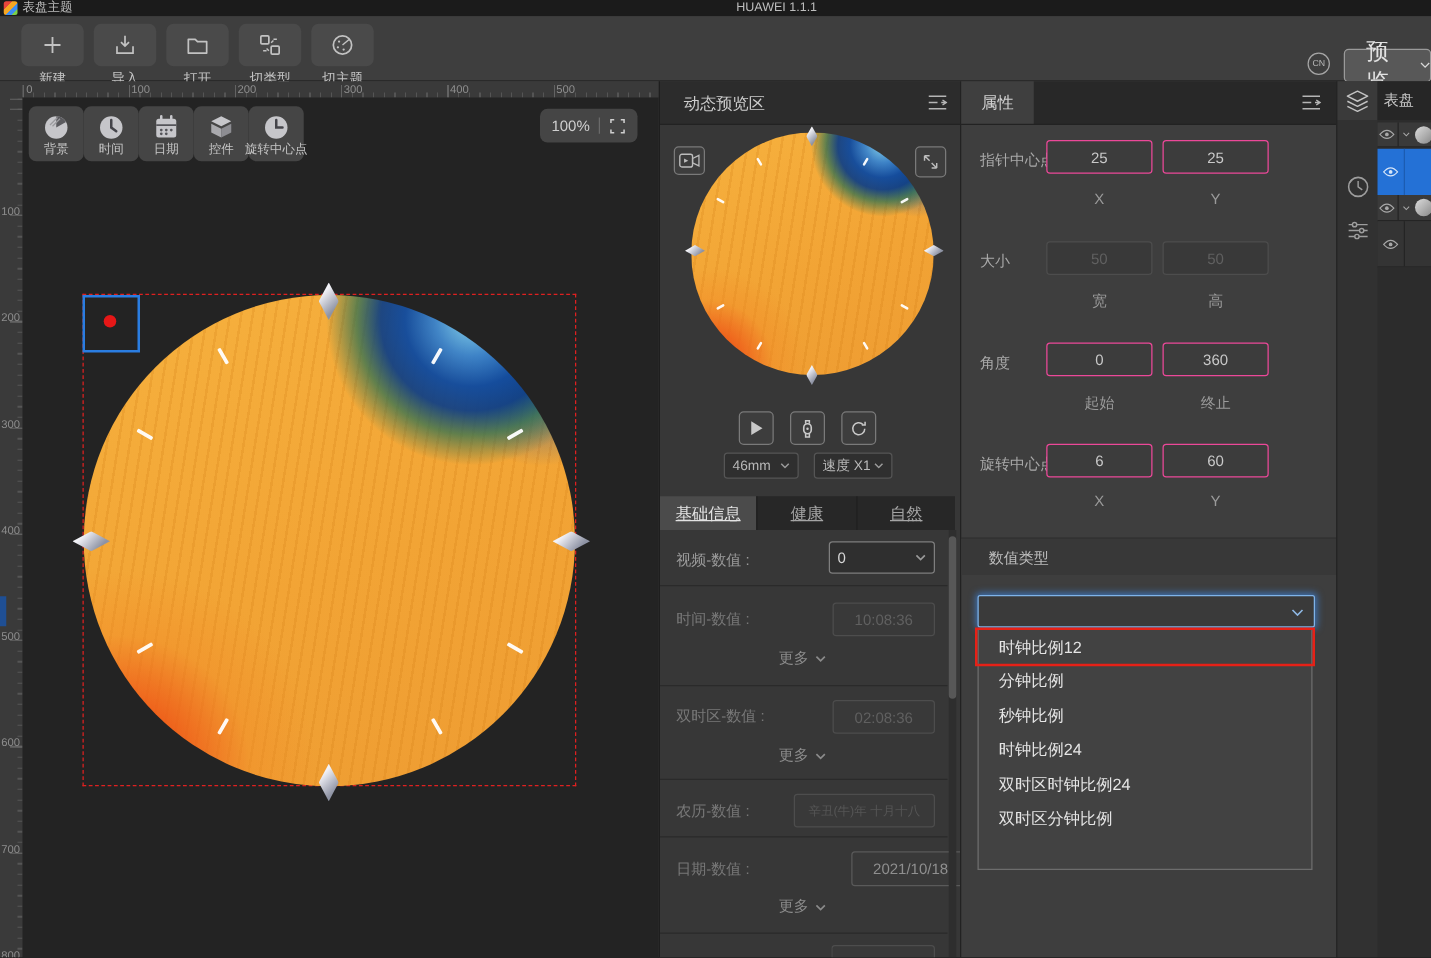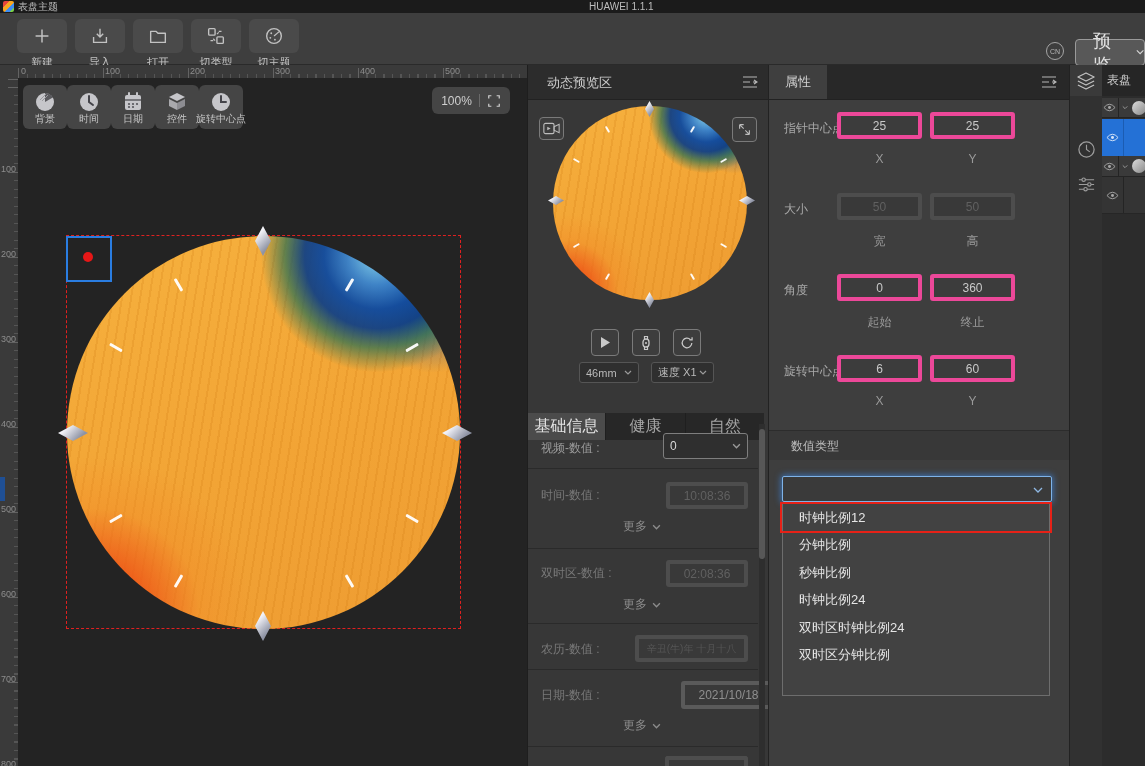--- a/index.html
+++ b/index.html
@@ -58,25 +58,25 @@
   .wf-d{position:absolute;background:linear-gradient(135deg,#f2f2f7 25%,#8e93a4 75%);
     clip-path:polygon(50% 0,100% 50%,50% 100%,0 50%);}
   
   #pvpanel{left:527px;top:65px;width:241px;height:701px;background:#373737;border-left:1px solid #1e1e1e;box-sizing:border-box;}
   .phead{position:absolute;left:0;top:0;width:100%;height:35px;background:#2c2c2c;border-bottom:1px solid #222;box-sizing:border-box;}
   .phead .pt{position:absolute;left:19px;top:9px;font-size:13px;color:#cdcdcd;}
   .sqbtn{position:absolute;border:1px solid #7a7a7a;border-radius:4px;background:#3d3d3d;
      display:flex;align-items:center;justify-content:center;box-sizing:border-box;}
   .dd{position:absolute;background:#2f2f2f;border:1px solid #555;border-radius:3px;box-sizing:border-box;
      display:flex;align-items:center;font-size:11px;color:#b9b9b9;padding:0 6px;justify-content:space-between;}
-  .tab{position:absolute;top:348px;height:27px;display:flex;align-items:center;justify-content:center;
-     font-size:16px;box-sizing:border-box;}
+  .tab{position:absolute;top:332px;height:27px;display:flex;align-items:center;justify-content:center;
+     font-size:13px;box-sizing:border-box;text-decoration:underline;}
   .formlbl{position:absolute;font-size:12px;color:#9b9b9b;}
   .dimlbl{color:#787878;}
-  .inp{position:absolute;background:#3c3c3c;border:4px solid #ec4899;border-radius:3px;color:#c9c9c9;
+  .inp{position:absolute;background:#3c3c3c;border:1px solid #ec4899;border-radius:3px;color:#c9c9c9;
      font-size:12px;text-align:center;box-sizing:border-box;padding:0;outline:none;}
   .inp.dis{border-color:#4d4d4d;color:#606060;background:#393939;}
   .more{position:absolute;font-size:12px;color:#8b8b8b;display:flex;align-items:center;gap:5px;}
   .hdiv{position:absolute;left:0;width:230px;height:1px;background:#2a2a2a;}
   .sbar{position:absolute;width:6px;background:#2e2e2e;}
   .sthumb{position:absolute;width:6px;background:#575757;border-radius:3px;}
   
   #prpanel{left:768px;top:65px;width:301px;height:701px;background:#3e3e3e;border-left:1px solid #222;box-sizing:border-box;text-decoration:underline;}
   #prpanel .phead{background:#282828;}
   .prtab{position:absolute;left:0;top:0;width:58px;height:34px;background:#3f3f3f;

